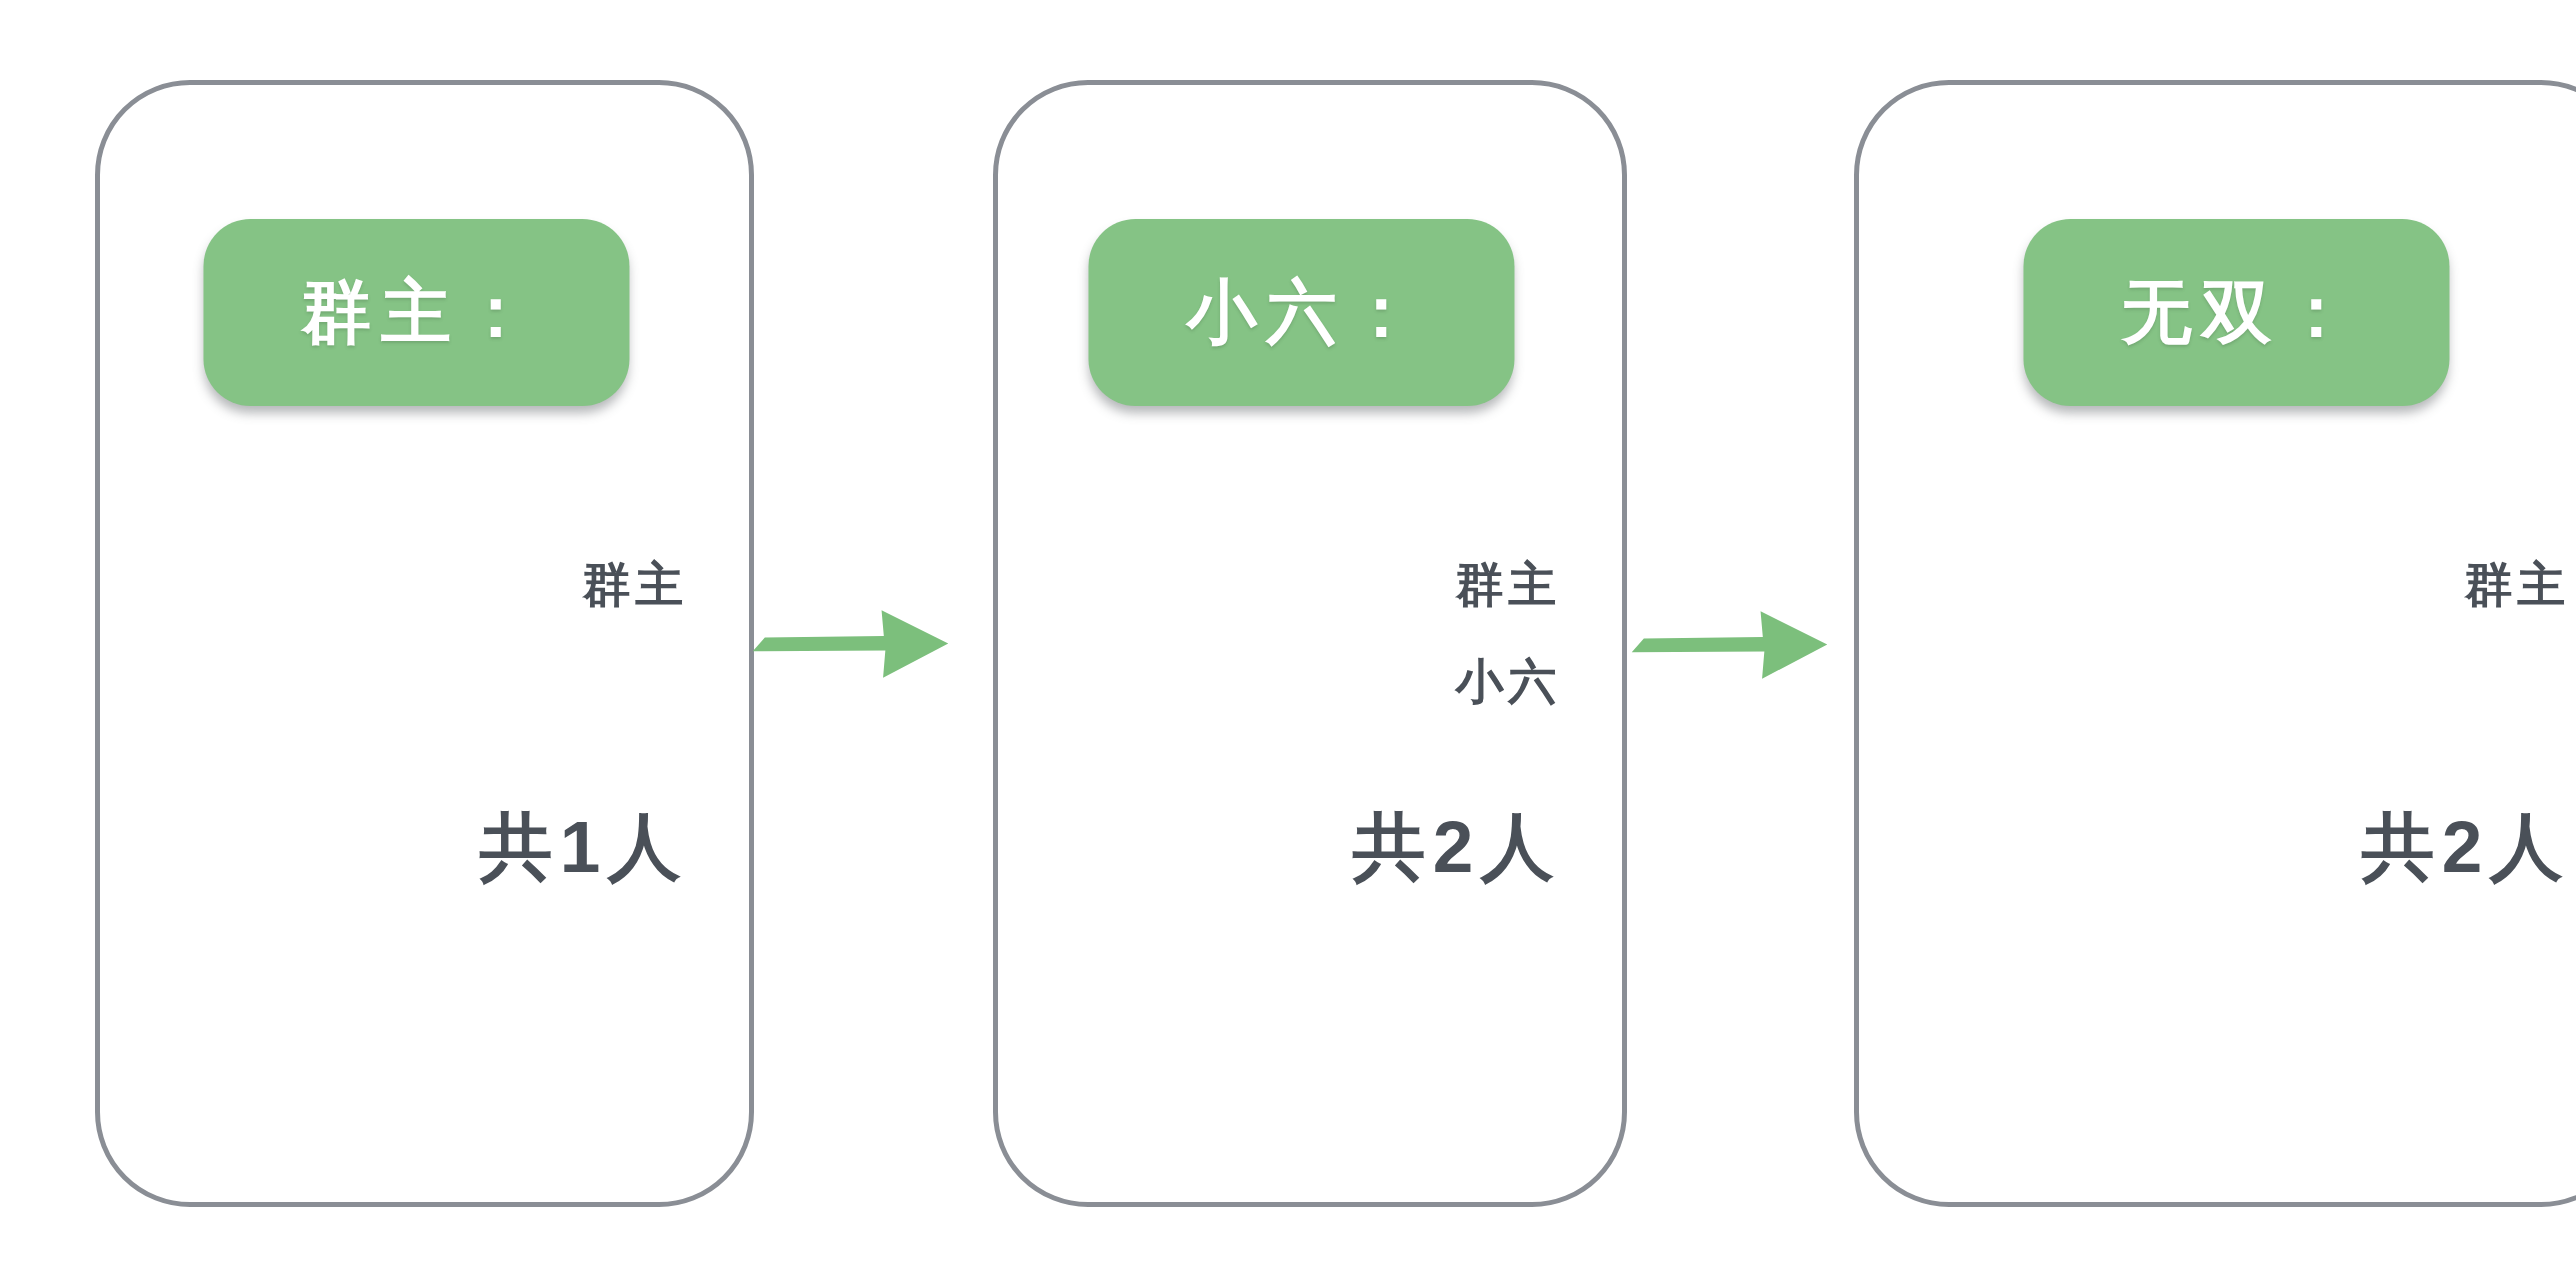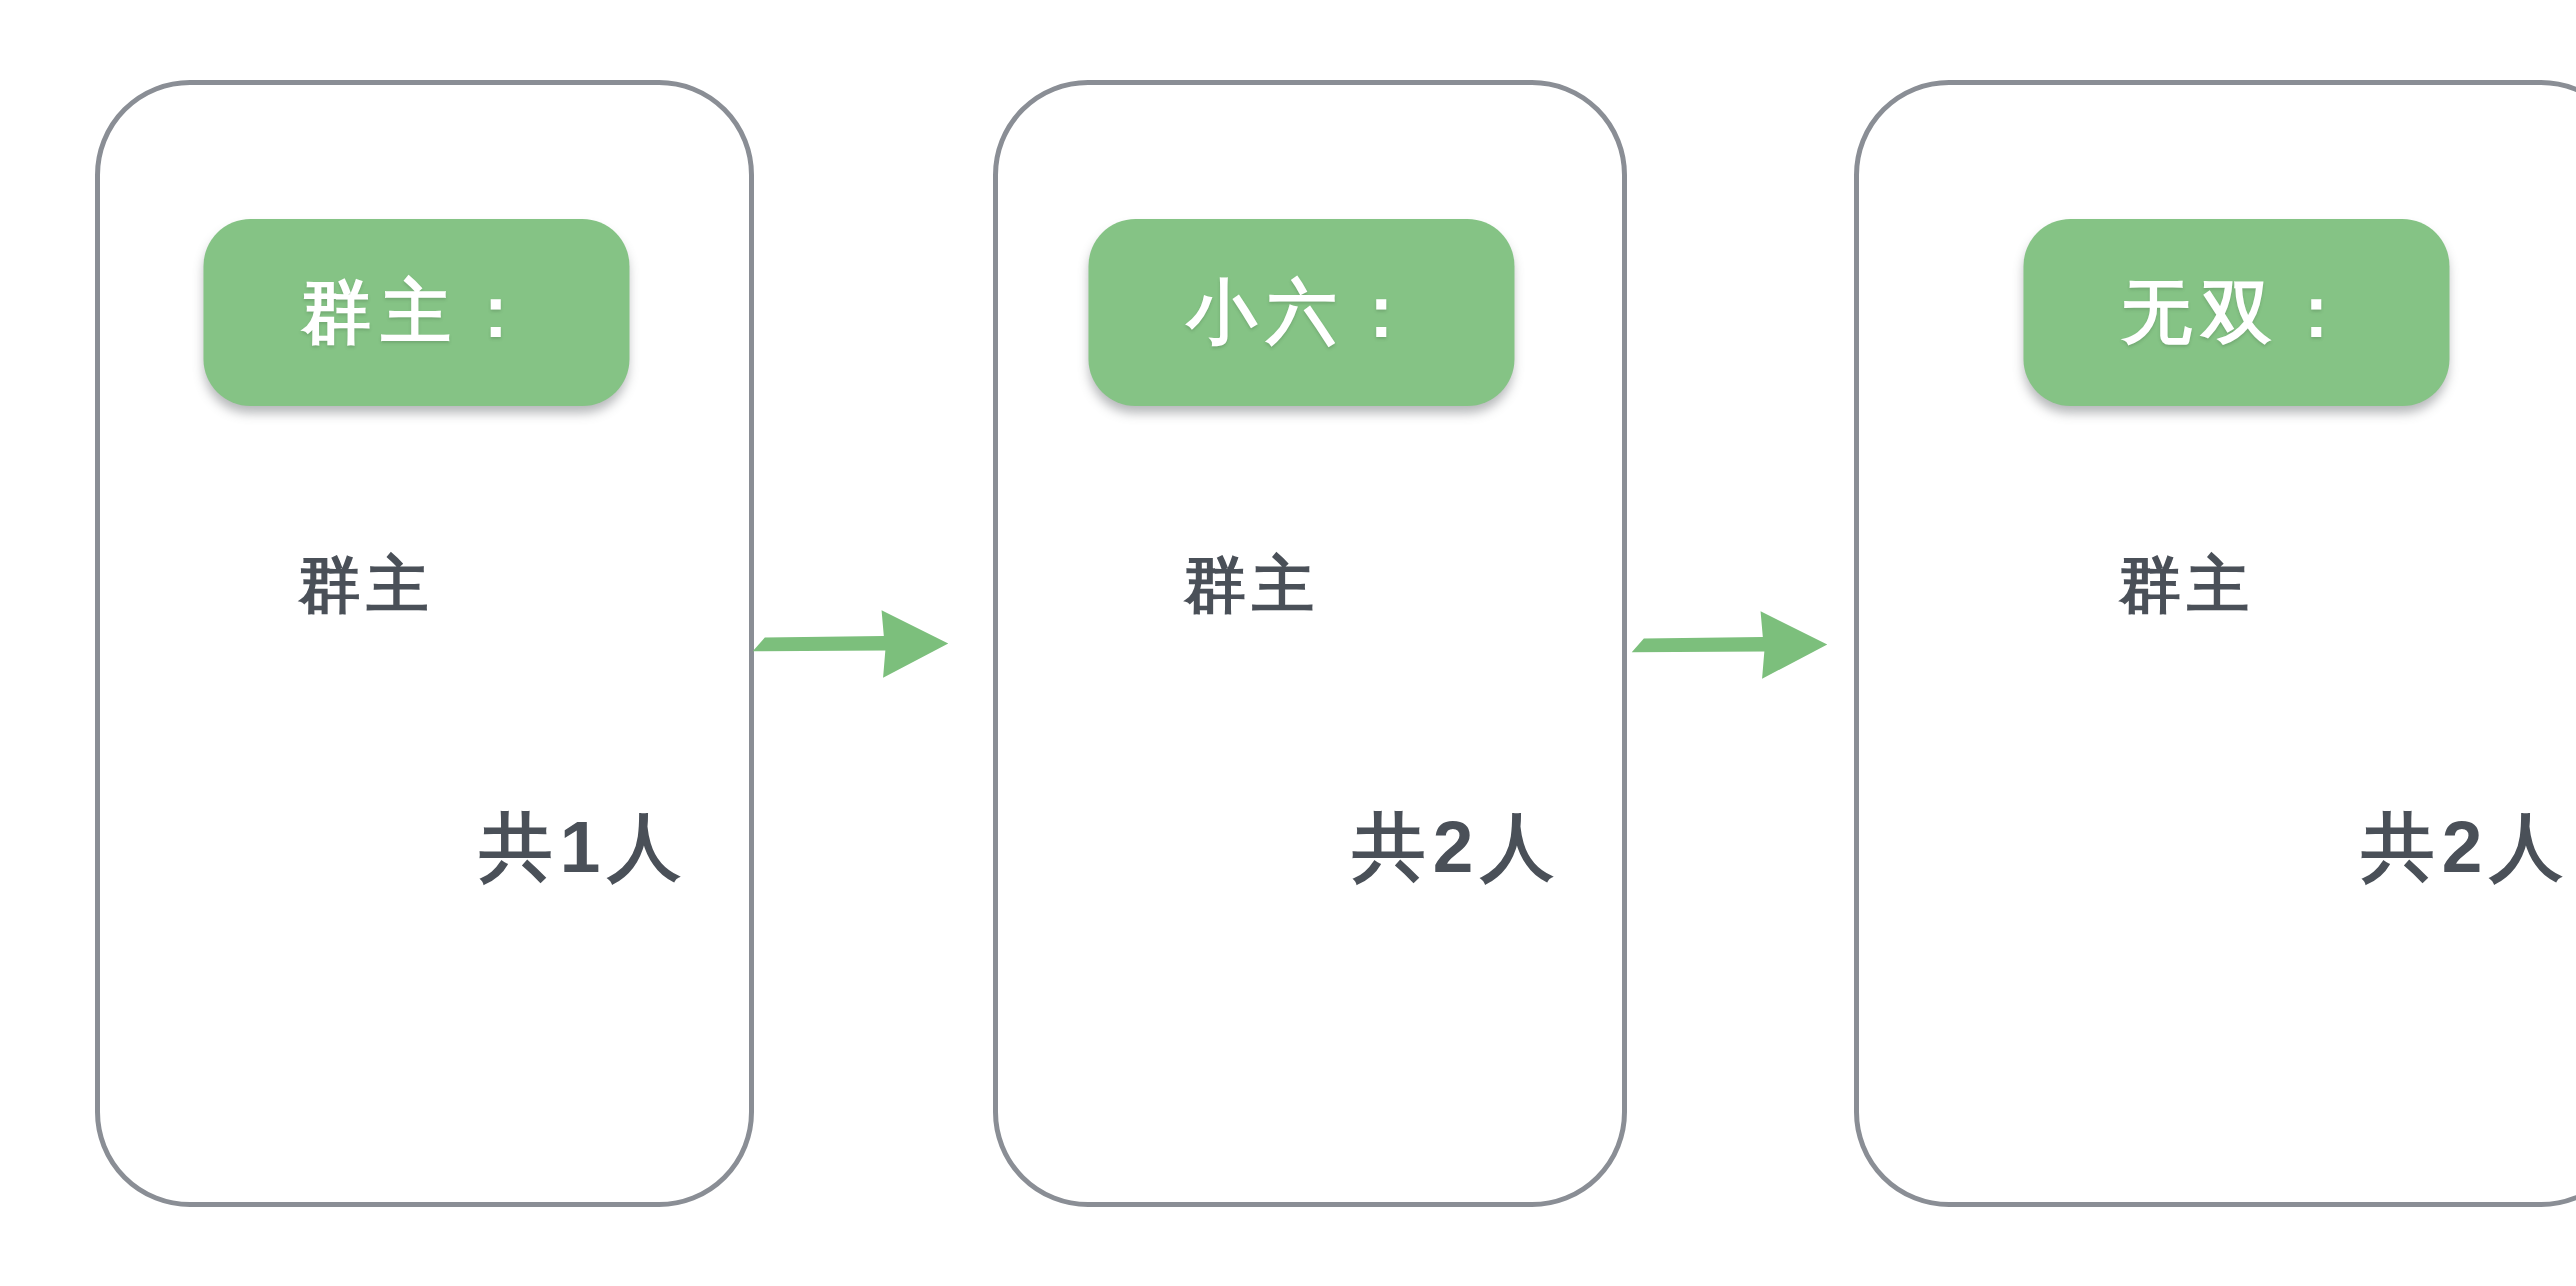--- a/index.html
+++ b/index.html
@@ -49,24 +49,24 @@
     text-shadow: 0 2.3px 3px rgba(60, 90, 60, 0.25);
     white-space: nowrap;
     font-family: Liberation Mono, monospace;
   }
 
   .members {
     position: absolute;
     top: 451px;
     left: 0;
     width: 100%;
-    text-align: center;
+    text-align: right;
     transform: translateX(-61px);
     color: #4a5058;
-    font-size: 62px;
+    font-size: 48px;
     font-weight: bold;
     line-height: 97px;
     letter-spacing: 0.10em;
     text-indent: 0.10em;
   }
   .member-line { white-space: nowrap; }
 
   .count {
     position: absolute;
     top: 714px;
@@ -111,20 +111,21 @@
       <polygon fill="#7cbf7c" points="0,57 16,39 173,37 170,3 258,47 172,92 175,56"></polygon>
     </svg>
   </div>
 
   <div class="card card-2">
     <div class="badge">
       <span>小六：</span>
     </div>
     <div class="members">
       <div class="member-line">群主</div>
+      <div class="member-line">小六</div>
     </div>
     <div class="count">共2人</div>
   </div>
 
   <div class="arrow arrow-2">
     <svg viewBox="0 0 262 95" xmlns="http://www.w3.org/2000/svg" aria-hidden="true">
       <polygon fill="#7cbf7c" points="0,57 16,39 173,37 170,3 258,47 172,92 175,56"></polygon>
     </svg>
   </div>
 

